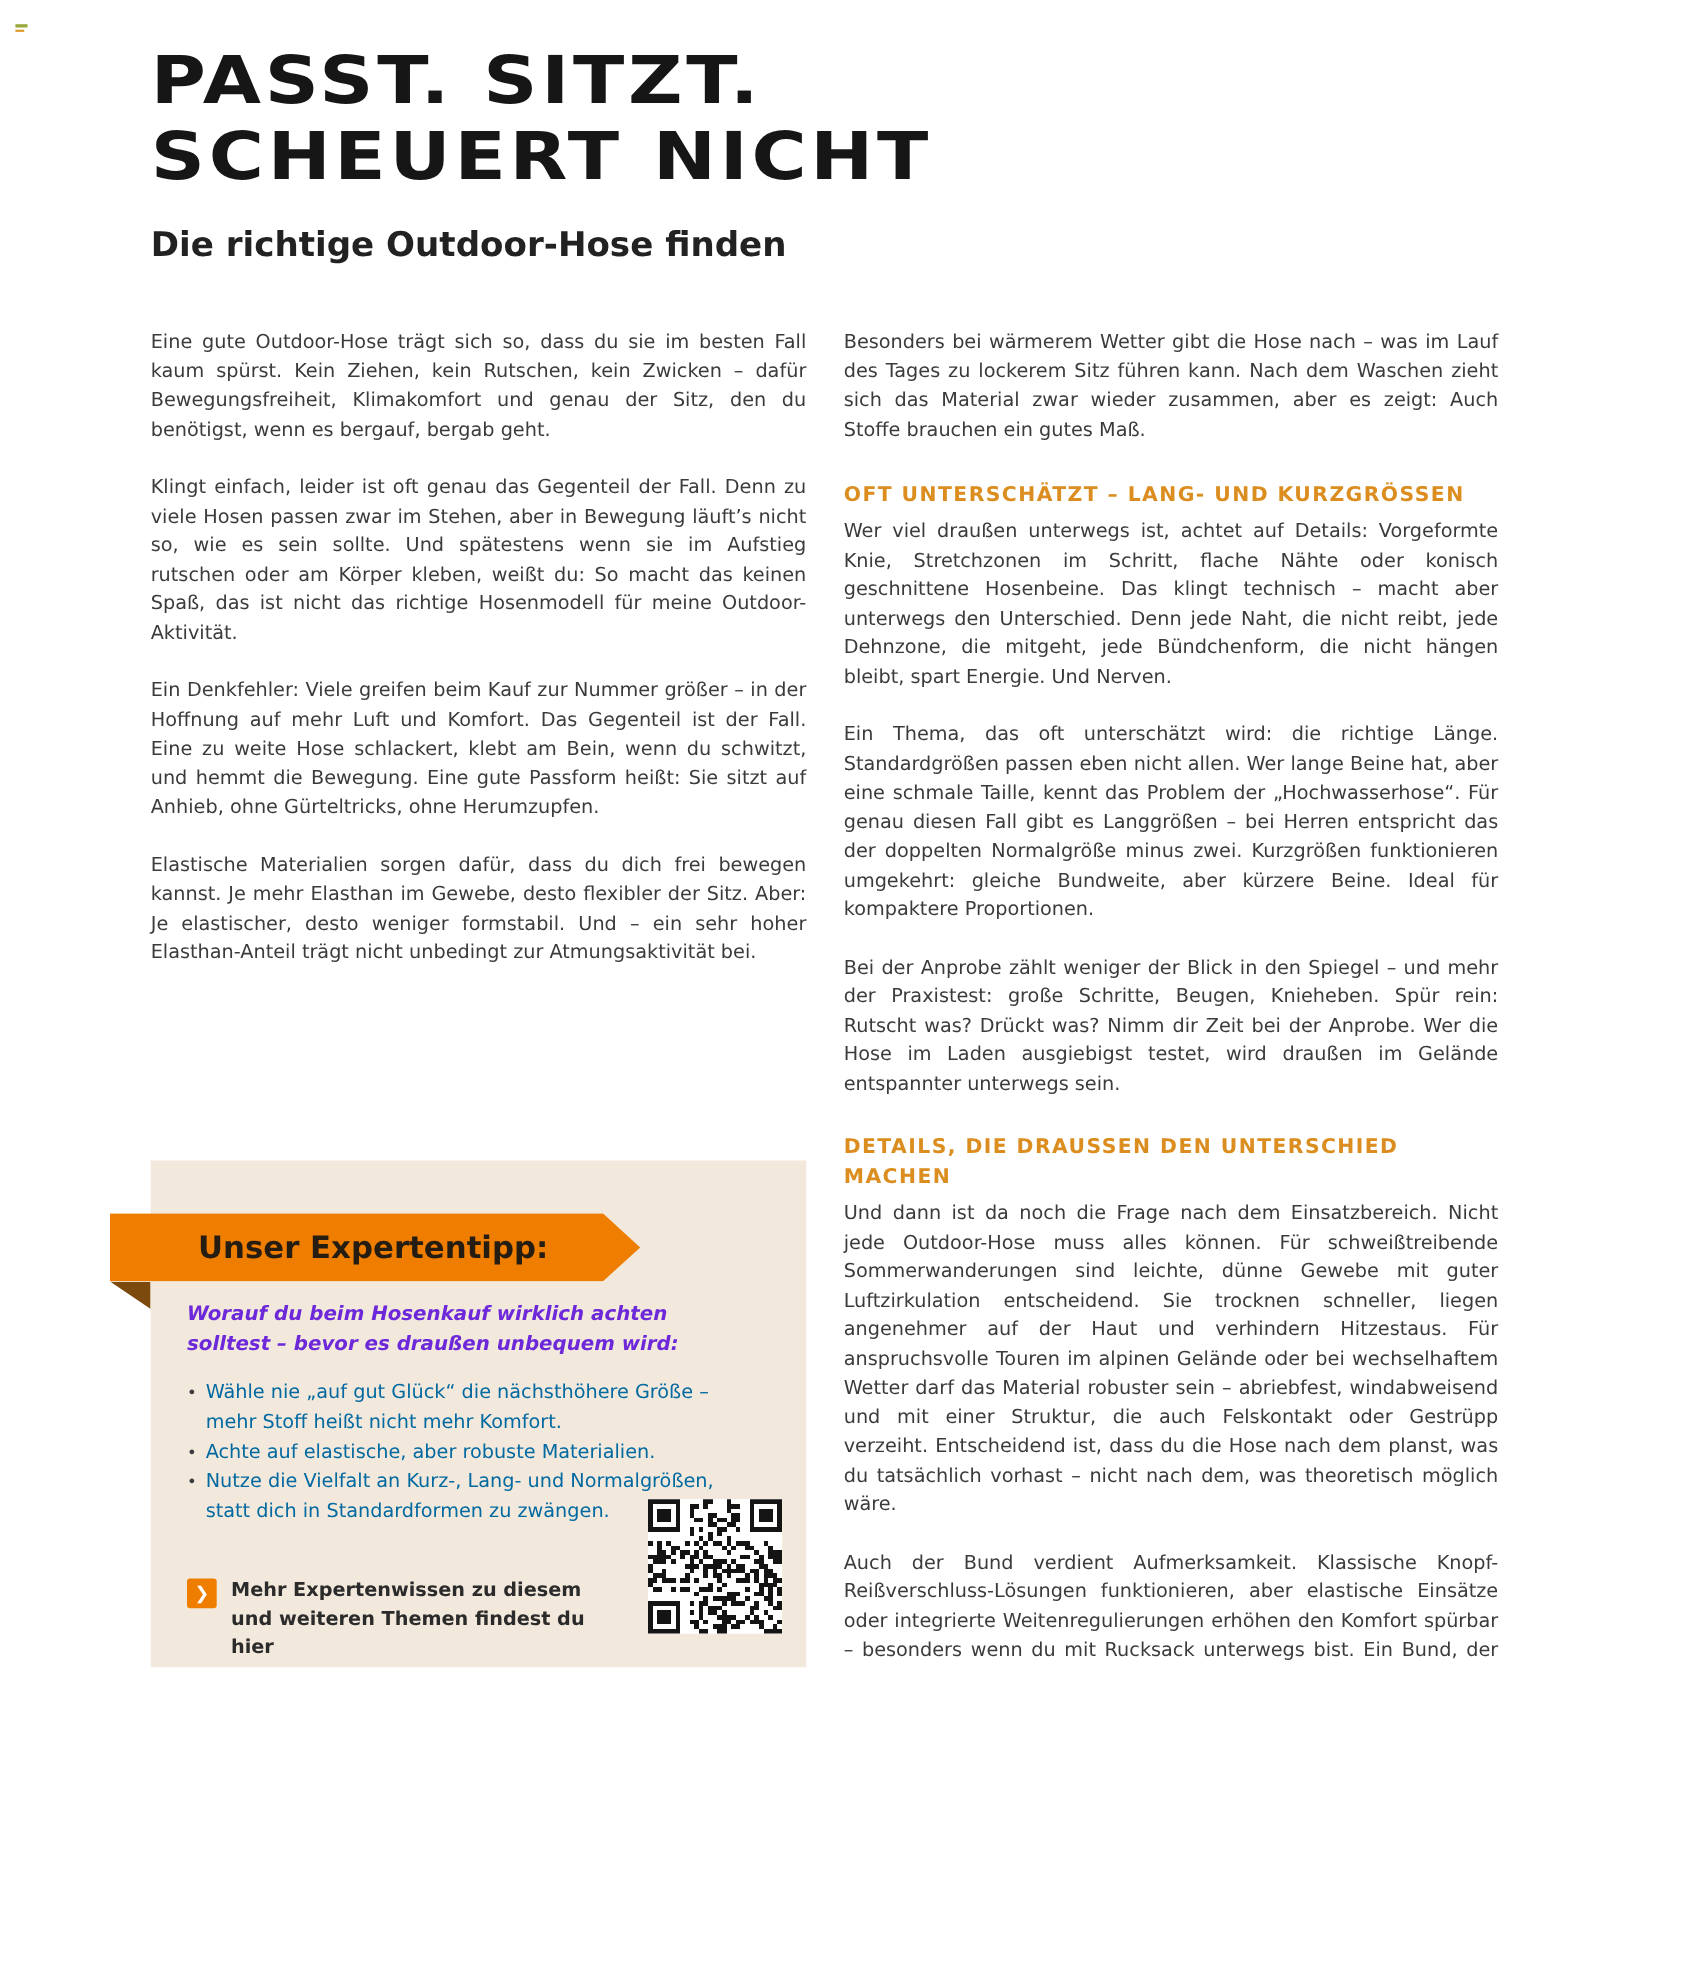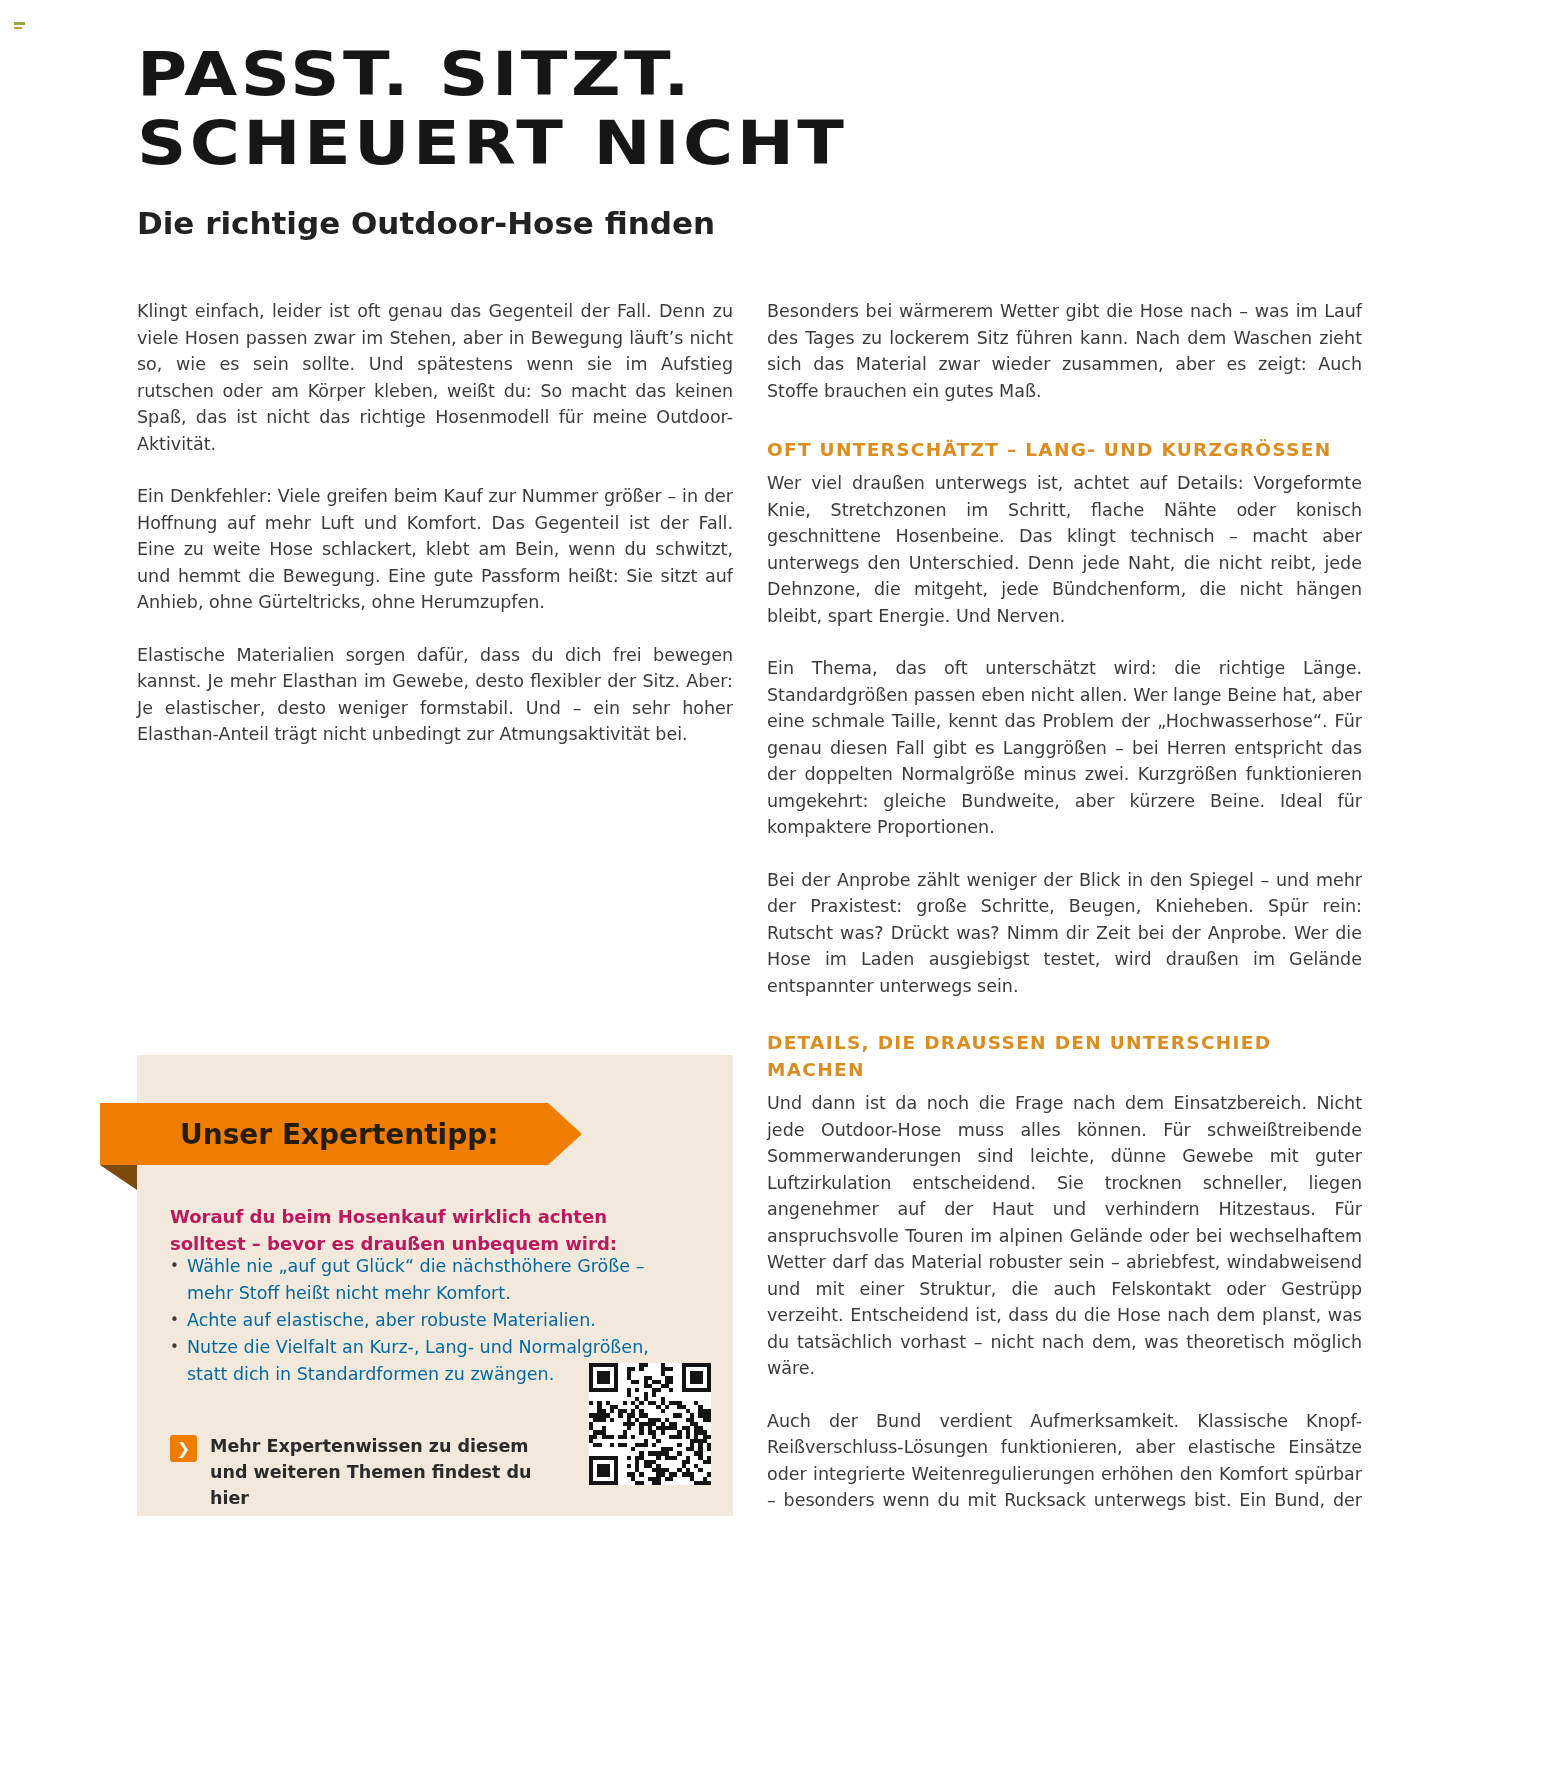--- a/index.html
+++ b/index.html
@@ -60,22 +60,22 @@
   .tip-banner-label{
     padding-left:80px;
     font-weight:700;font-size:28px;color:#261d12;
   }
   .tip-fold{
     position:absolute;left:-37px;top:110px;width:37px;height:25px;
     background:#7c4a0d;
     clip-path:polygon(0 0,100% 0,100% 100%);
   }
   .tip-heading{
-    position:absolute;left:33px;top:148px;width:500px;
-    font-weight:700;font-size:18px;line-height:27px;color:#be185d;
+    position:absolute;left:33px;top:126px;width:500px;
+    font-weight:700;font-size:18px;line-height:27px;color:#6d28d9;font-style:italic;
   }
   .tip-bullets{
     position:absolute;left:33px;top:198px;width:505px;
     margin:0;padding:0;list-style:none;
     font-size:17.5px;line-height:27px;color:#0369a1;
   }
   .tip-bullets li{position:relative;padding-left:17px;margin-bottom:0px;}
   .tip-bullets li::before{content:"•";position:absolute;left:0;top:0;color:#3b3b3b;font-size:15px;}
   .tip-link{
     position:absolute;left:33px;top:378px;width:395px;
@@ -113,20 +113,21 @@
   </div>
 
   <h1 class="page-title">
     <span>PASST. SITZT.</span><br>
     <span>SCHEUERT NICHT</span>
   </h1>
 
   <h2 class="page-subtitle">Die richtige Outdoor-Hose finden</h2>
 
   <div class="col col-left">
+    <p>Eine gute Outdoor-Hose trägt sich so, dass du sie im besten Fall kaum spürst. Kein Ziehen, kein Rutschen, kein Zwicken – dafür Bewegungsfreiheit, Klimakomfort und genau der Sitz, den du benötigst, wenn es bergauf, bergab geht.</p>
     <p>Klingt einfach, leider ist oft genau das Gegenteil der Fall. Denn zu viele Hosen passen zwar im Stehen, aber in Bewegung läuft’s nicht so, wie es sein sollte. Und spätestens wenn sie im Aufstieg rutschen oder am Körper kleben, weißt du: So macht das keinen Spaß, das ist nicht das richtige Hosenmodell für meine Outdoor-Aktivität.</p>
     <p>Ein Denkfehler: Viele greifen beim Kauf zur Nummer größer – in der Hoffnung auf mehr Luft und Komfort. Das Gegenteil ist der Fall. Eine zu weite Hose schlackert, klebt am Bein, wenn du schwitzt, und hemmt die Bewegung. Eine gute Passform heißt: Sie sitzt auf Anhieb, ohne Gürteltricks, ohne Herumzupfen.</p>
     <p>Elastische Materialien sorgen dafür, dass du dich frei bewegen kannst. Je mehr Elasthan im Gewebe, desto flexibler der Sitz. Aber: Je elastischer, desto weniger formstabil. Und – ein sehr hoher Elasthan-Anteil trägt nicht unbedingt zur Atmungsaktivität bei.</p>
   </div>
 
   <div class="col col-right">
     <p>Besonders bei wärmerem Wetter gibt die Hose nach – was im Lauf des Tages zu lockerem Sitz führen kann. Nach dem Waschen zieht sich das Material zwar wieder zusammen, aber es zeigt: Auch Stoffe brauchen ein gutes Maß.</p>
 
     <div class="section-heading first">OFT UNTERSCHÄTZT – LANG- UND KURZGRÖSSEN</div>
     <p>Wer viel draußen unterwegs ist, achtet auf Details: Vorgeformte Knie, Stretchzonen im Schritt, flache Nähte oder konisch geschnittene Hosenbeine. Das klingt technisch – macht aber unterwegs den Unterschied. Denn jede Naht, die nicht reibt, jede Dehnzone, die mitgeht, jede Bündchenform, die nicht hängen bleibt, spart Energie. Und Nerven.</p>

